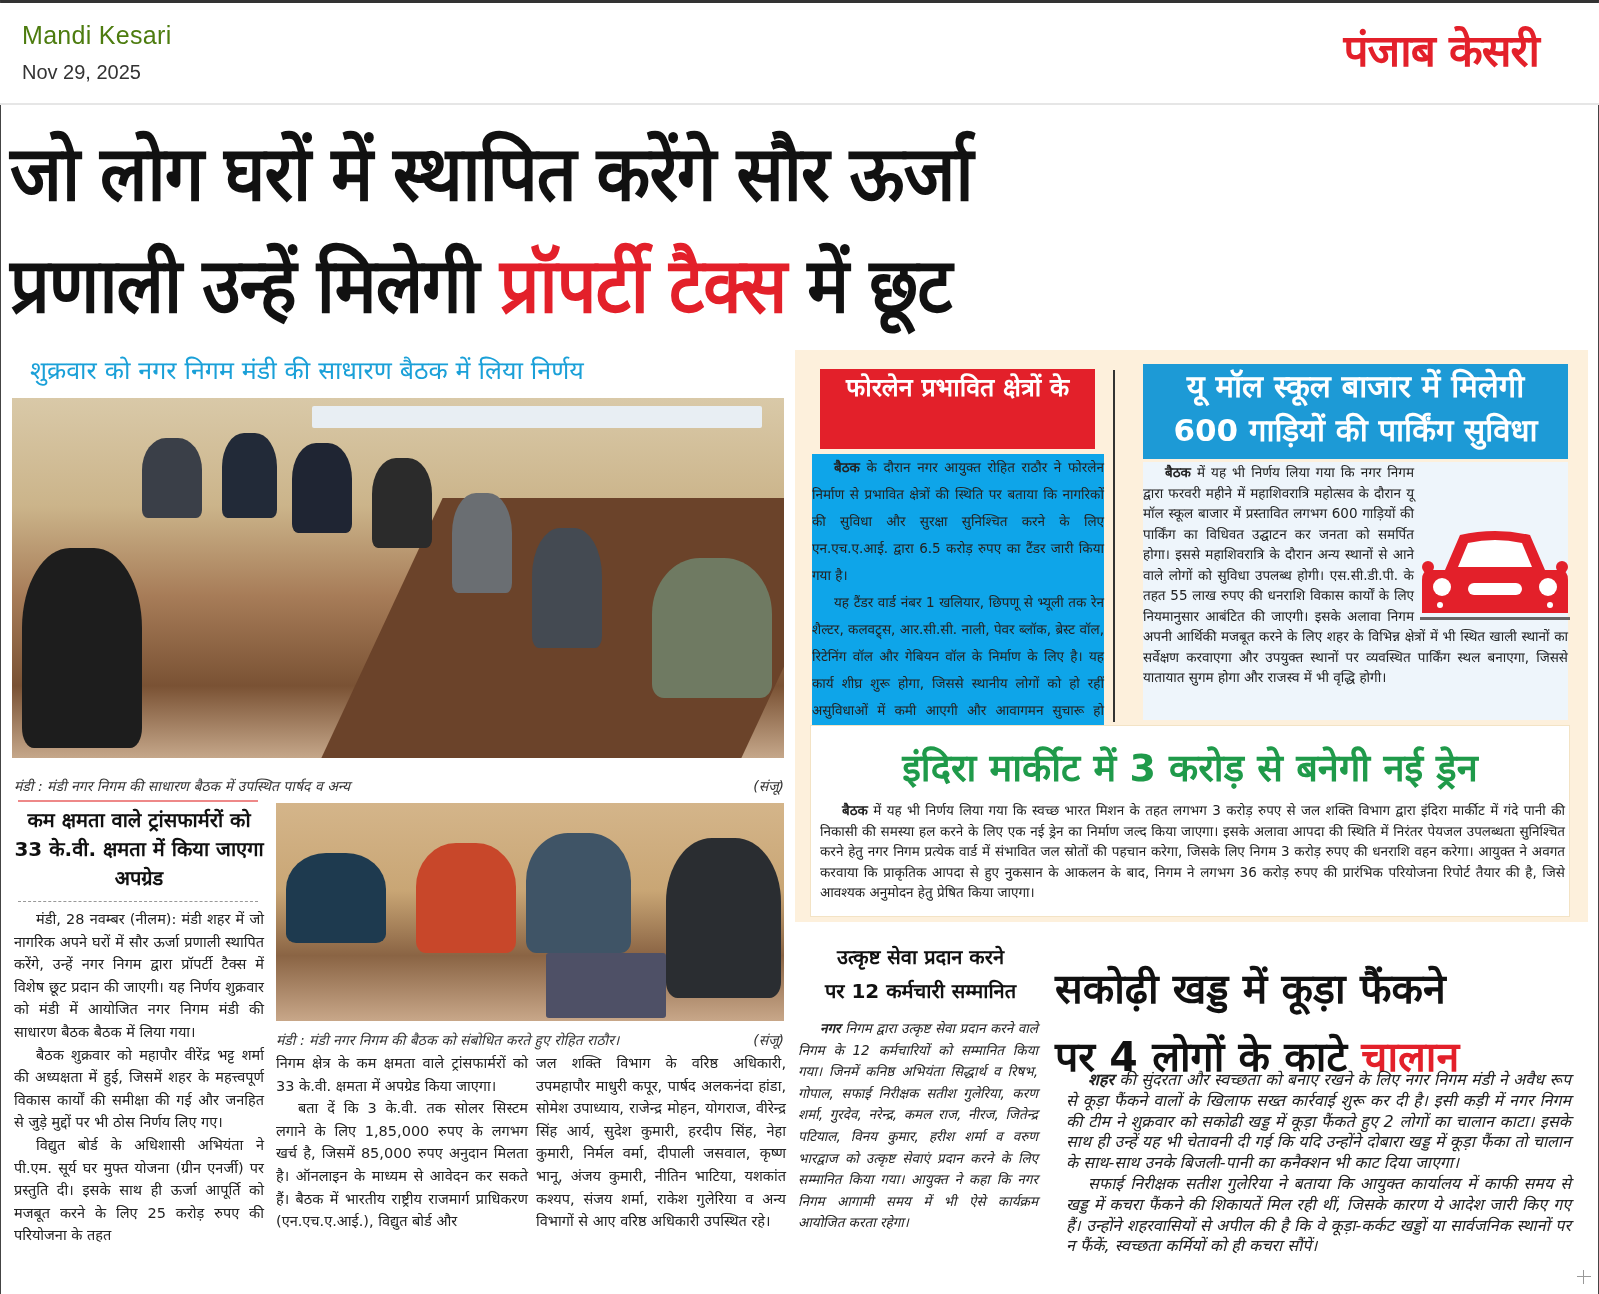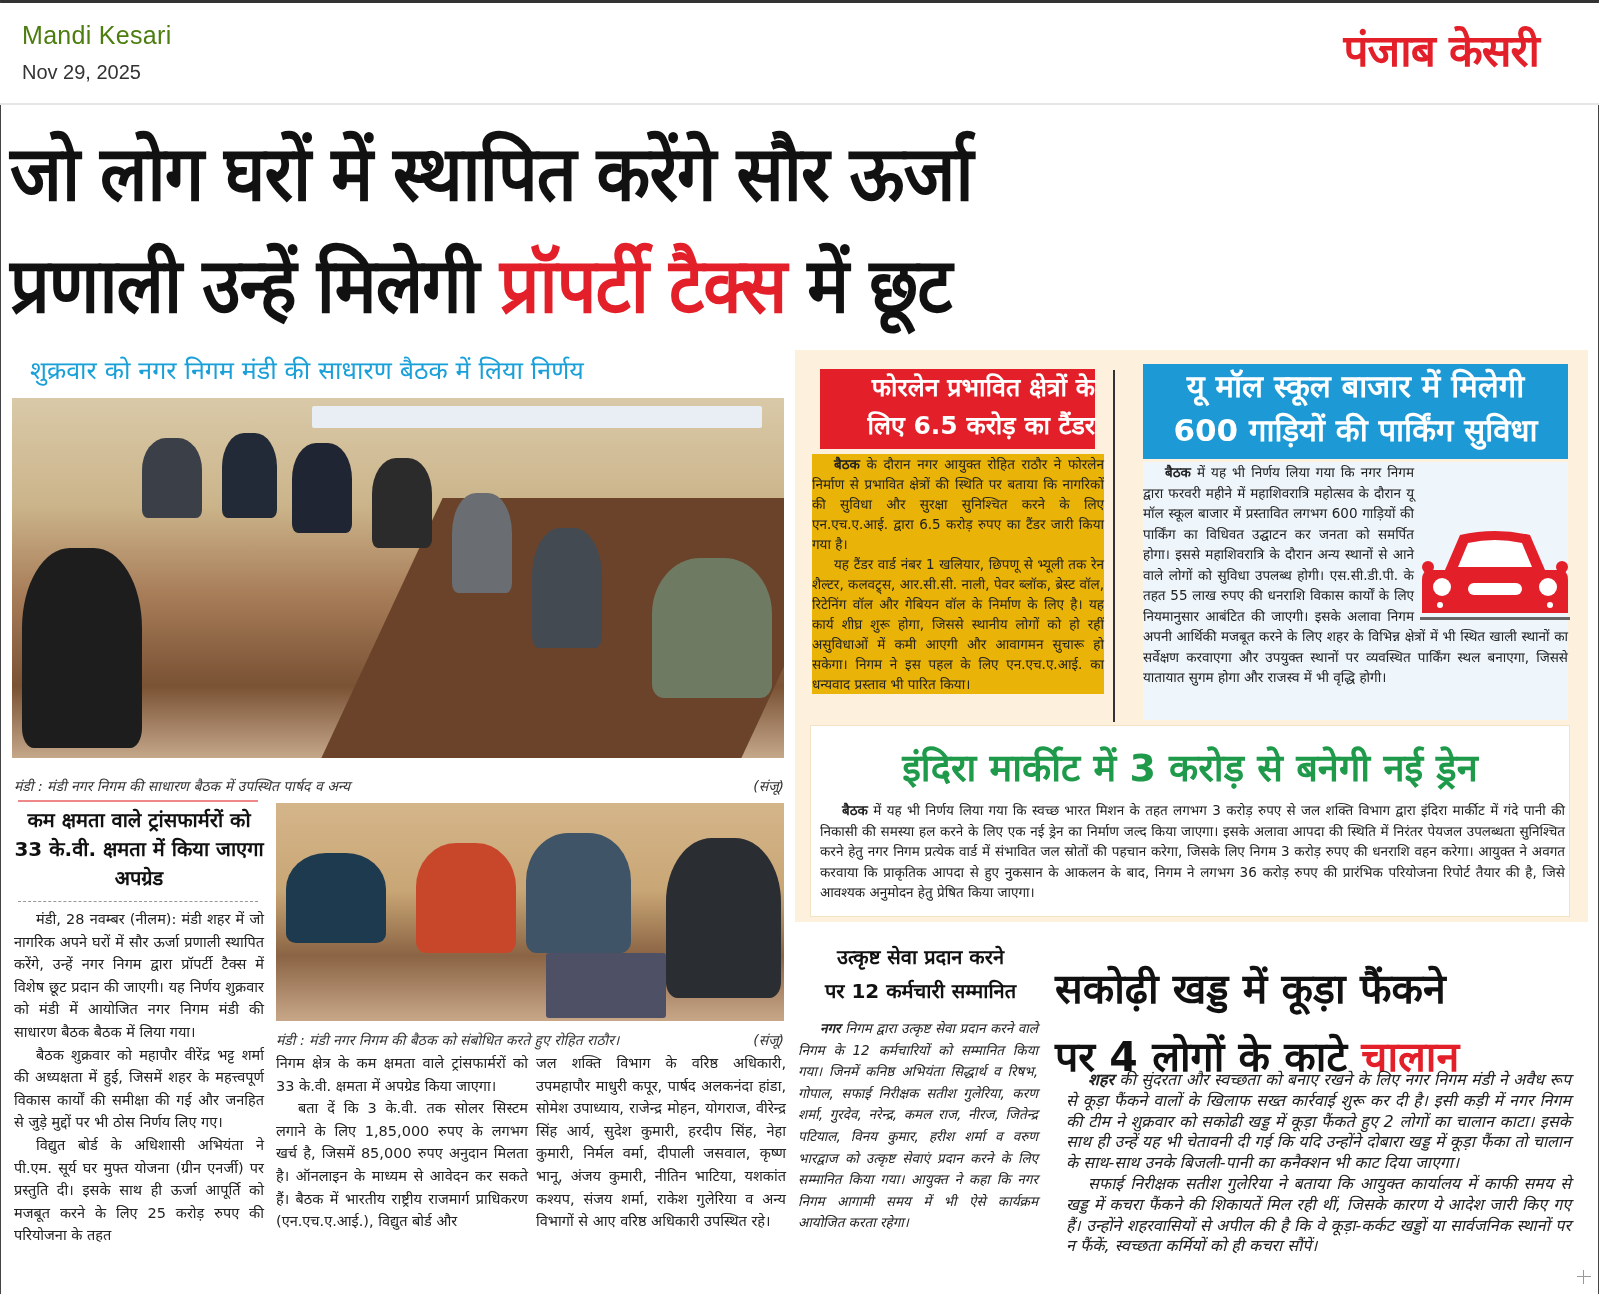--- a/index.html
+++ b/index.html
@@ -35,22 +35,22 @@
   
   .t1 { left: 14px; top: 806px; width: 250px; font-size: 20px; line-height: 29px; }
   .t1-rule { position: absolute; left: 18px; top: 901px; width: 240px; border-top: 1px dashed #999; }
   .c1 { left: 14px; top: 908px; width: 250px; }
   .c2 { left: 276px; top: 1052px; width: 252px; }
   .c3 { left: 536px; top: 1052px; width: 250px; }
 
   
   .boxzone { position: absolute; left: 795px; top: 350px; width: 793px; height: 572px; background: #fdf0dc; }
   .box { position: absolute; }
-  .redbox { left: 820px; top: 369px; width: 275px; height: 80px; background: #e3202a; color: #fff; font-size: 25px; font-weight: bold; line-height: 38px; text-align: right; }
-  .redtext { left: 812px; top: 454px; width: 292px; background: #eab308; font-size: 13.5px; line-height: 20px; }
+  .redbox { left: 820px; top: 369px; width: 275px; height: 80px; background: #e3202a; color: #fff; font-size: 25px; font-weight: bold; line-height: 38px; text-align: center; }
+  .redtext { left: 812px; top: 454px; width: 292px; background: #0ea5e9; font-size: 13.5px; line-height: 27px; }
   .vdivider { position: absolute; left: 1113px; top: 370px; width: 2px; height: 352px; background: #333; }
   .bluebox { left: 1143px; top: 364px; width: 425px; height: 95px; background: #1d9ad6; color: #fff; font-size: 31px; font-weight: bold; line-height: 44px; text-align: center; }
   .bluetext { left: 1143px; top: 462px; width: 425px; background: #eef5fb; font-size: 13.5px; line-height: 20.5px; height: 258px; }
   .car { position: absolute; left: 1420px; top: 525px; width: 150px; height: 100px; }
   .greenpanel { position: absolute; left: 810px; top: 725px; width: 760px; height: 192px; background: #fff; border: 1px solid #f3e3c5; }
   .greentitle { position: absolute; left: 810px; top: 740px; width: 760px; text-align: center; font-size: 38px; font-weight: bold; color: #1f9a4a; white-space: nowrap; }
   .greentext { left: 820px; top: 800px; width: 745px; font-size: 13.5px; line-height: 20.6px; }
 
   
   .t4 { left: 798px; top: 940px; width: 245px; font-size: 20px; line-height: 34px; }
@@ -125,21 +125,20 @@
   <p>बता दें कि 3 के.वी. तक सोलर सिस्टम लगाने के लिए 1,85,000 रुपए के लगभग खर्च है, जिसमें 85,000 रुपए अनुदान मिलता है। ऑनलाइन के माध्यम से आवेदन कर सकते हैं। बैठक में भारतीय राष्ट्रीय राजमार्ग प्राधिकरण (एन.एच.ए.आई.), विद्युत बोर्ड और</p>
 </div>
 <div class="col-text c3">
   <p style="text-indent:0">जल शक्ति विभाग के वरिष्ठ अधिकारी, उपमहापौर माधुरी कपूर, पार्षद अलकनंदा हांडा, सोमेश उपाध्याय, राजेन्द्र मोहन, योगराज, वीरेन्द्र सिंह आर्य, सुदेश कुमारी, हरदीप सिंह, नेहा कुमारी, निर्मल वर्मा, दीपाली जसवाल, कृष्ण भानू, अंजय कुमारी, नीतिन भाटिया, यशकांत कश्यप, संजय शर्मा, राकेश गुलेरिया व अन्य विभागों से आए वरिष्ठ अधिकारी उपस्थित रहे।</p>
 </div>
 
 <div class="boxzone"></div>
 
 <div class="box redbox">
   <div>फोरलेन प्रभावित क्षेत्रों के</div>
-  <div>लिए 6.5 करोड़ का टैंडर</div>
 </div>
 <div class="col-text box redtext">
   <p><b>बैठक</b><span> के दौरान नगर आयुक्त रोहित राठौर ने फोरलेन निर्माण से प्रभावित क्षेत्रों की स्थिति पर बताया कि नागरिकों की सुविधा और सुरक्षा सुनिश्चित करने के लिए एन.एच.ए.आई. द्वारा 6.5 करोड़ रुपए का टैंडर जारी किया गया है।</span></p>
   <p>यह टैंडर वार्ड नंबर 1 खलियार, छिपणू से भ्यूली तक रेन शैल्टर, कलवट्र्स, आर.सी.सी. नाली, पेवर ब्लॉक, ब्रेस्ट वॉल, रिटेनिंग वॉल और गेबियन वॉल के निर्माण के लिए है। यह कार्य शीघ्र शुरू होगा, जिससे स्थानीय लोगों को हो रहीं असुविधाओं में कमी आएगी और आवागमन सुचारू हो सकेगा। निगम ने इस पहल के लिए एन.एच.ए.आई. का धन्यवाद प्रस्ताव भी पारित किया।</p>
 </div>
 
 <div class="vdivider"></div>
 
 <div class="box bluebox">
   <div>यू मॉल स्कूल बाजार में मिलेगी</div>

